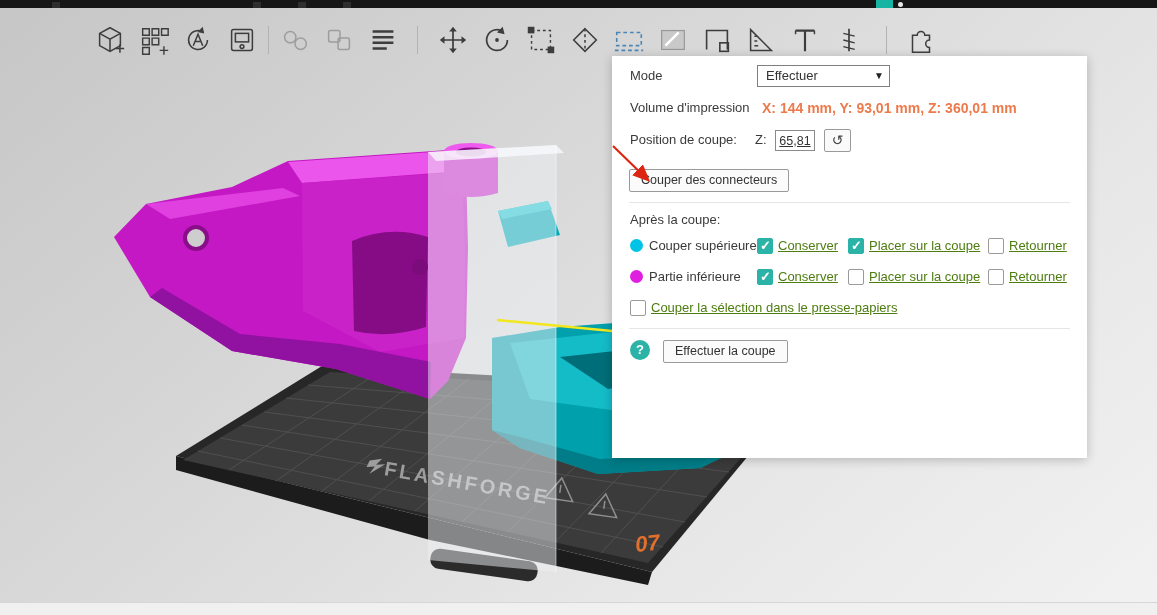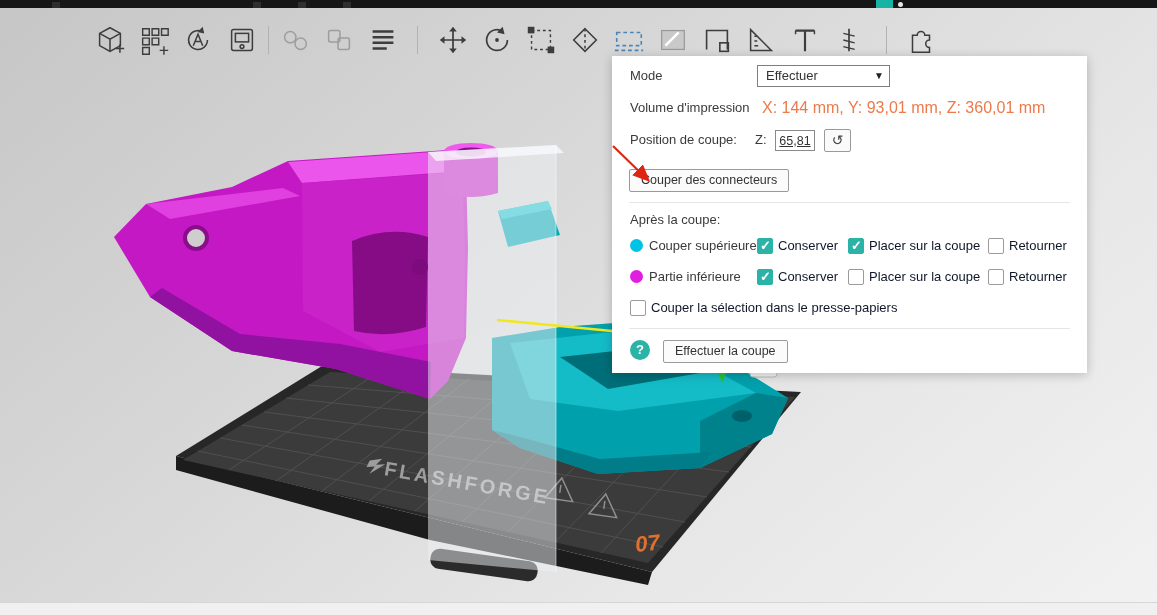--- a/index.html
+++ b/index.html
@@ -23,26 +23,26 @@
 
   
   .scene { position:absolute; top:0; left:0; width:1157px; height:615px; z-index:1; }
   .scene text { font-family:"Liberation Sans", sans-serif; }
 
   
   .bottombar { position:absolute; left:0; bottom:0; width:100%; height:13px; background:#f0f0f0;
                border-top:1px solid #d6d6d6; z-index:4; }
 
   
-  .panel { position:absolute; left:612px; top:56px; width:475px; height:317px; background:#ffffff;
+  .panel { position:absolute; left:612px; top:56px; width:475px; height:402px; background:#ffffff;
            box-shadow:0 2px 10px rgba(0,0,0,0.22); z-index:10; font-size:13px; color:#333; }
   .prow { position:absolute; left:0; right:0; height:24px; }
   .prow > * { position:absolute; line-height:24px; white-space:nowrap; }
   .plabel { color:#3a3a3a; }
-  .orange-val { font-size:16px; }
+  .orange-val { font-size:14px;font-weight:bold; }
   .pdivider { position:absolute; left:17px; right:17px; height:1px; background:#e6e6e6; }
 
   .dropdown { top:1px; width:133px; height:22px; border:1px solid #7f7f7f; background:#fff;
               display:flex; align-items:center; justify-content:space-between; padding:0 5px 0 8px;
               cursor:pointer; line-height:20px; }
   .dropdown .dd-arrow { font-size:10px; color:#222; line-height:20px; }
 
   .z-input { top:2px; width:40px; height:21px; border:1px solid #8a8a8a; text-align:center;
              font-size:12.5px; font-family:"Liberation Sans",sans-serif; color:#333; background:#fff; }
   .mini-btn { top:1px; width:27px; height:23px; border:1px solid #9a9a9a; background:#fafafa;
@@ -51,21 +51,21 @@
   .pbtn { height:23px; border:1px solid #9a9a9a; background:#fbfbfb; border-radius:2px;
           font-size:12.5px; color:#333; padding:0 11px; line-height:21px; cursor:pointer;
           font-family:"Liberation Sans",sans-serif; }
 
   .dot { top:5px; width:13px; height:13px; border-radius:50%; }
   .cb { top:4px; width:16px; height:16px; border:1px solid #9a9a9a; background:#fff; border-radius:2px;
         cursor:pointer; }
   .cb[data-checked="true"] { background:var(--accent,#2ab3a6); border-color:var(--accent,#2ab3a6); }
   .cb[data-checked="true"]::after { content:"✓"; position:absolute; left:2px; top:-5px; color:#fff;
         font-size:13px; font-weight:bold; }
-  .cb-label { color:#0f172a; }
+  .cb-label { color:#4d7c0f;text-decoration:underline; }
 
   .help-circle { top:2px; width:20px; height:20px; border-radius:50%; color:#fff; text-align:center;
                  line-height:20px; font-weight:bold; font-size:13px; cursor:pointer; }
 
   
   .arrow-overlay { position:absolute; left:603px; top:138px; width:70px; height:60px; z-index:20;
                    pointer-events:none; }
 </style>
 </head>
 <body>

